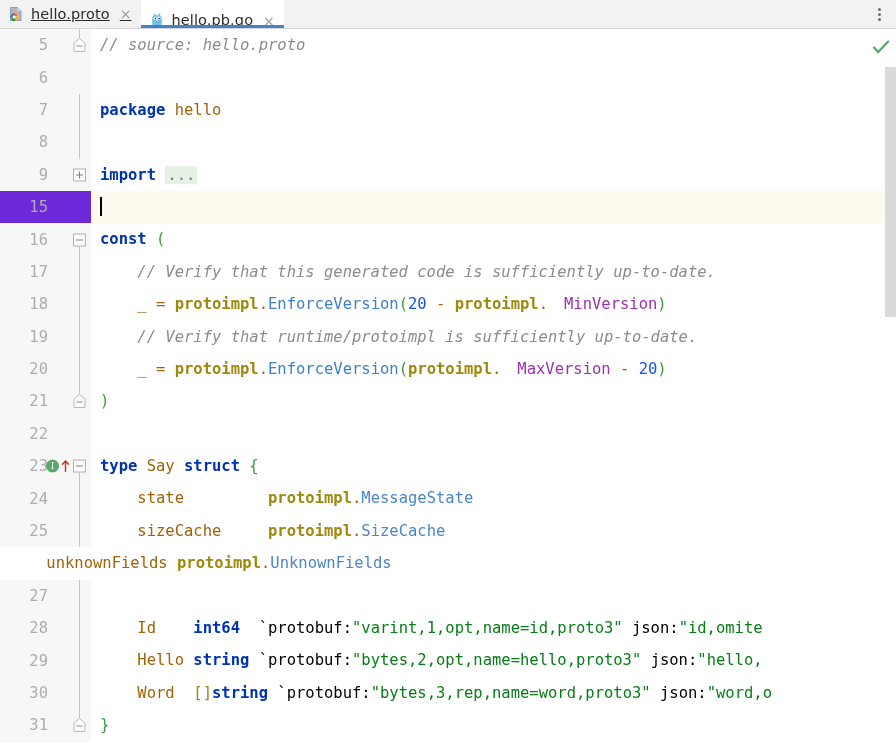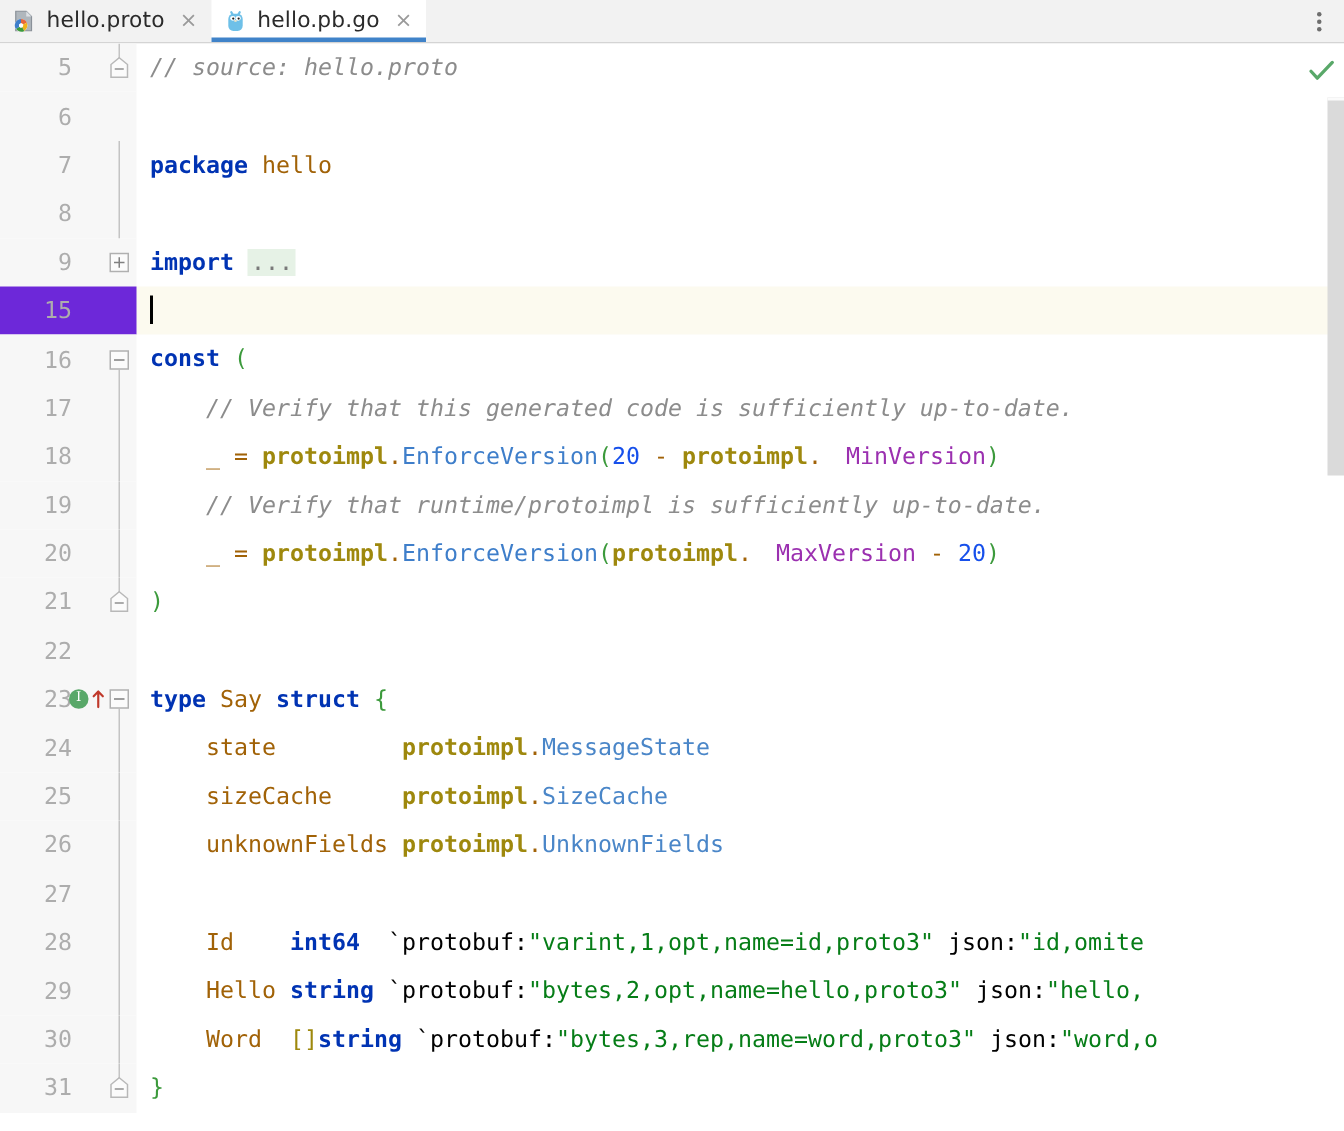--- a/index.html
+++ b/index.html
@@ -28,24 +28,26 @@
   .tab {
     display: flex;
     align-items: center;
     padding: 0 9px 0 8px;
     gap: 7px;
     position: relative;
     font-size: 14px;
     color: #2b2b2b;
     cursor: default;
     box-sizing: border-box;
+    text-decoration: underline;
   }
   .tab.inactive { background: #f2f2f2; }
   .tab.active {
     background: #ffffff;
+    align-items: flex-end;
   }
   .tab.active::after {
     content: "";
     position: absolute;
     left: 0; right: 0; bottom: 0;
     height: 3px;
     background: #4083c9;
   }
   .tab-label {
     font-family: "DejaVu Sans", sans-serif;
@@ -451,26 +453,20 @@
       <div class="line">
         <div class="gutter">
           <span class="lineno">25</span>
           <div class="foldcol">
             <div class="fold-line"></div>
           </div>
         </div>
         <div class="code"><span class="plain">    sizeCache     </span><span class="pkg">protoimpl</span><span class="plain">.</span><span class="typ">SizeCache</span></div>
       </div>
       <div class="line">
-        <div class="gutter">
-          <span class="lineno">26</span>
-          <div class="foldcol">
-            <div class="fold-line"></div>
-          </div>
-        </div>
         <div class="code"><span class="plain">    unknownFields </span><span class="pkg">protoimpl</span><span class="plain">.</span><span class="typ">UnknownFields</span></div>
       </div>
       <div class="line">
         <div class="gutter">
           <span class="lineno">27</span>
           <div class="foldcol">
             <div class="fold-line"></div>
           </div>
         </div>
         <div class="code"></div>

